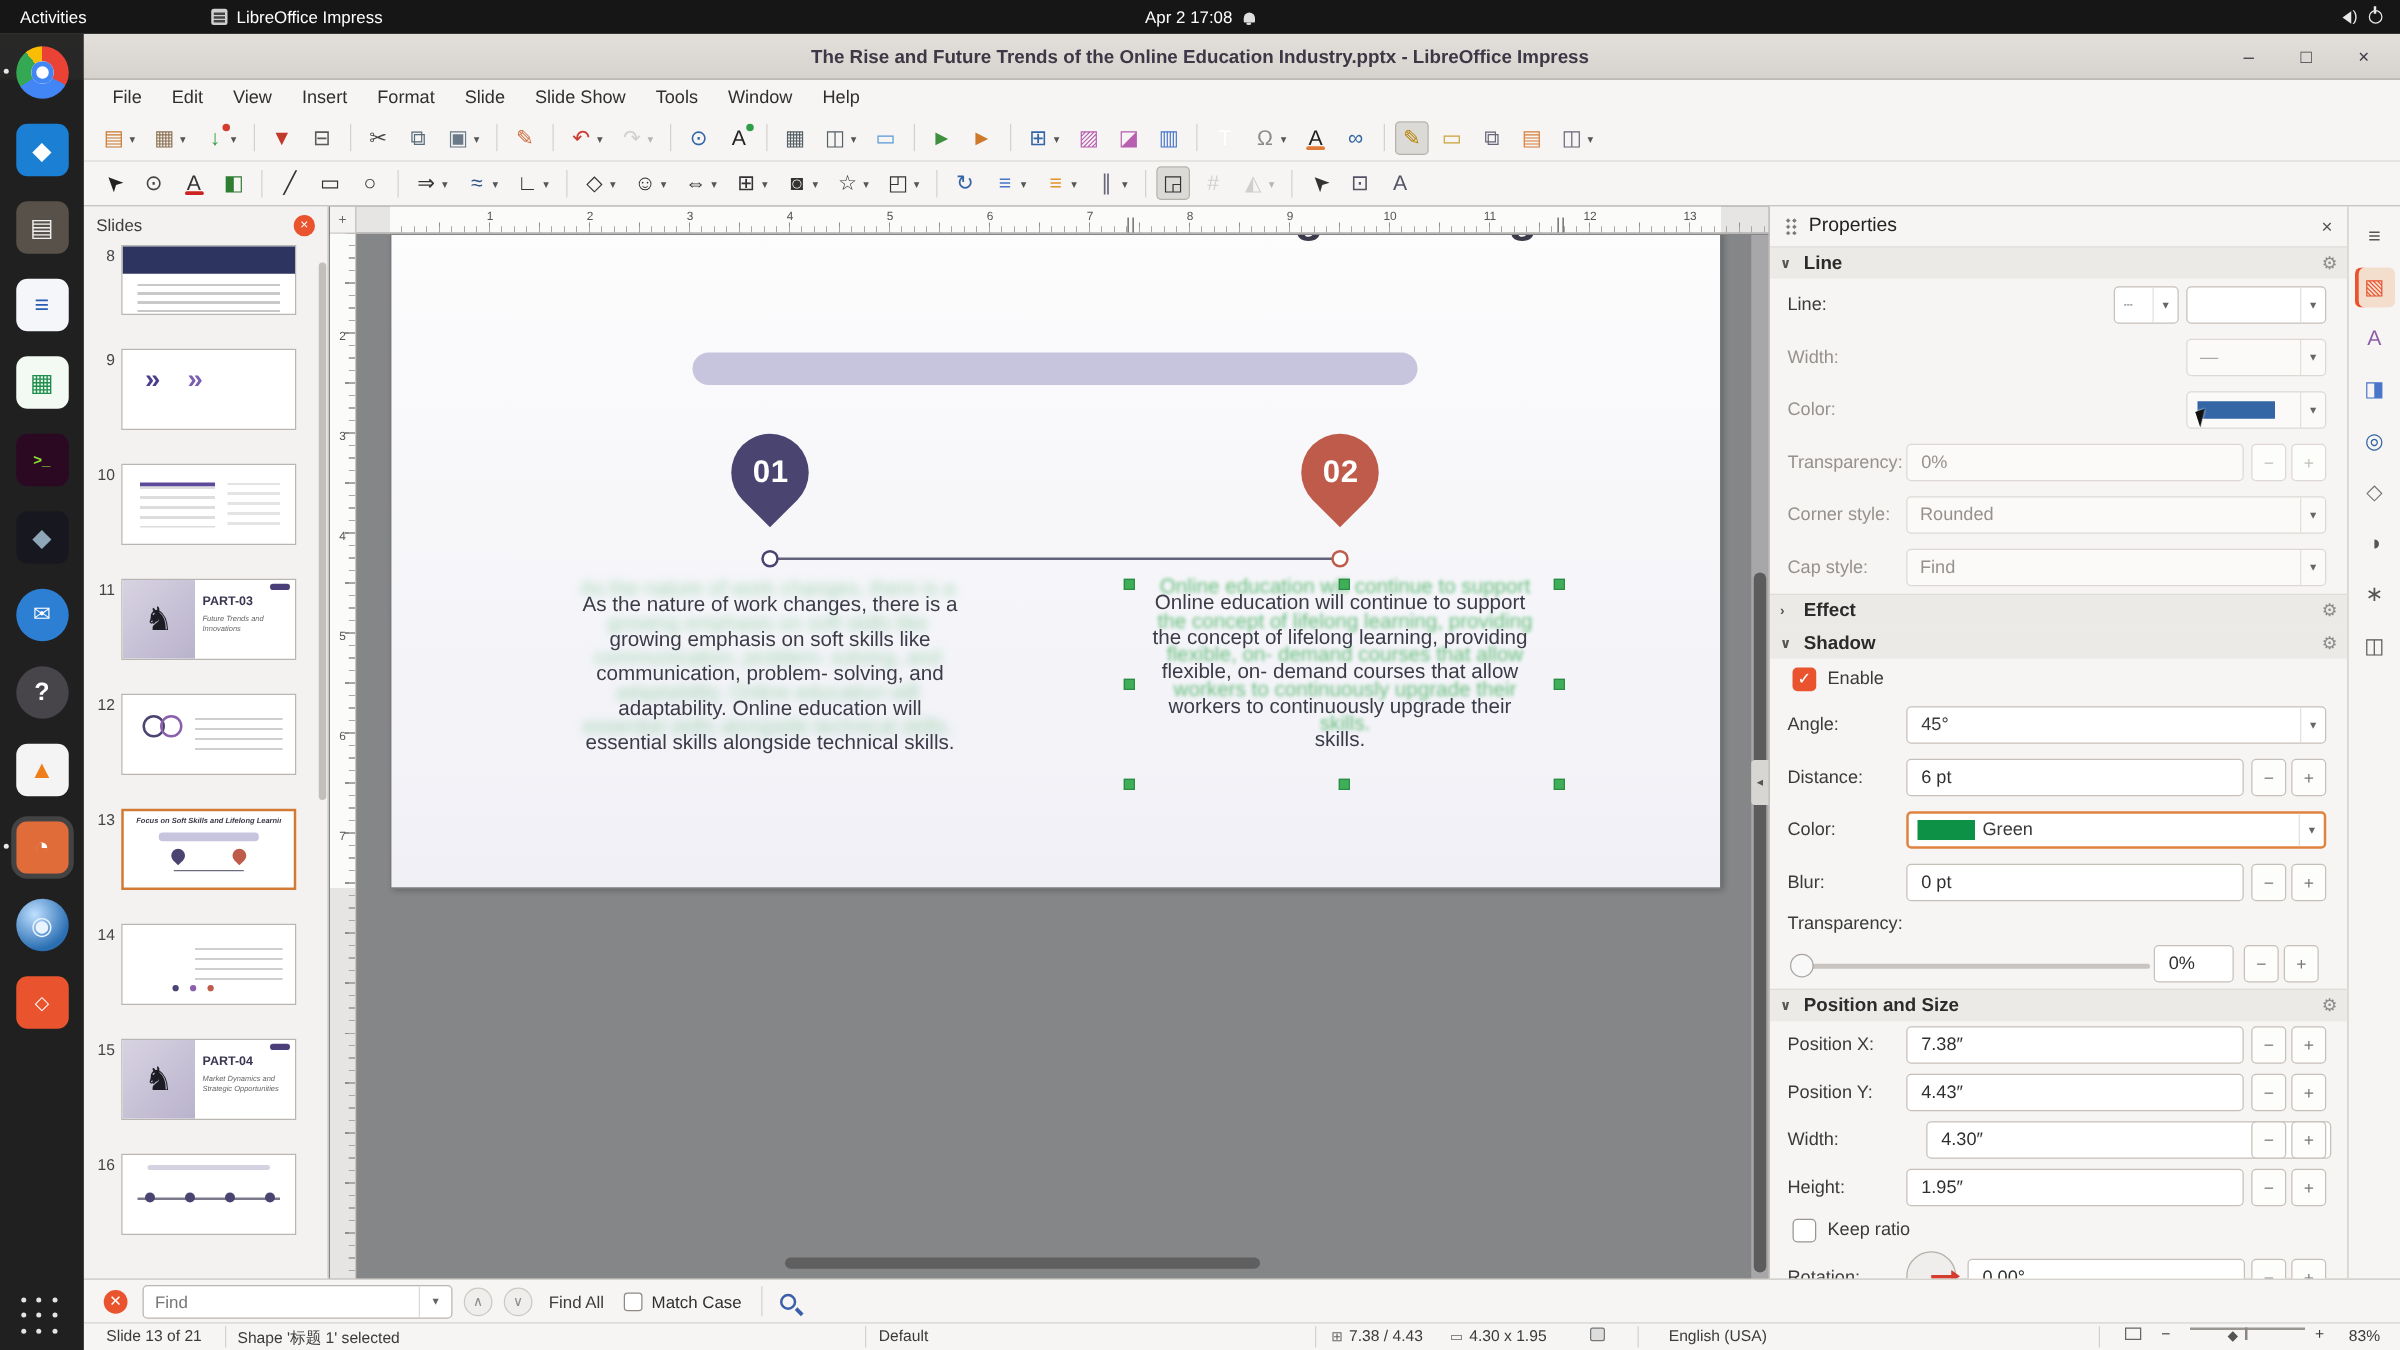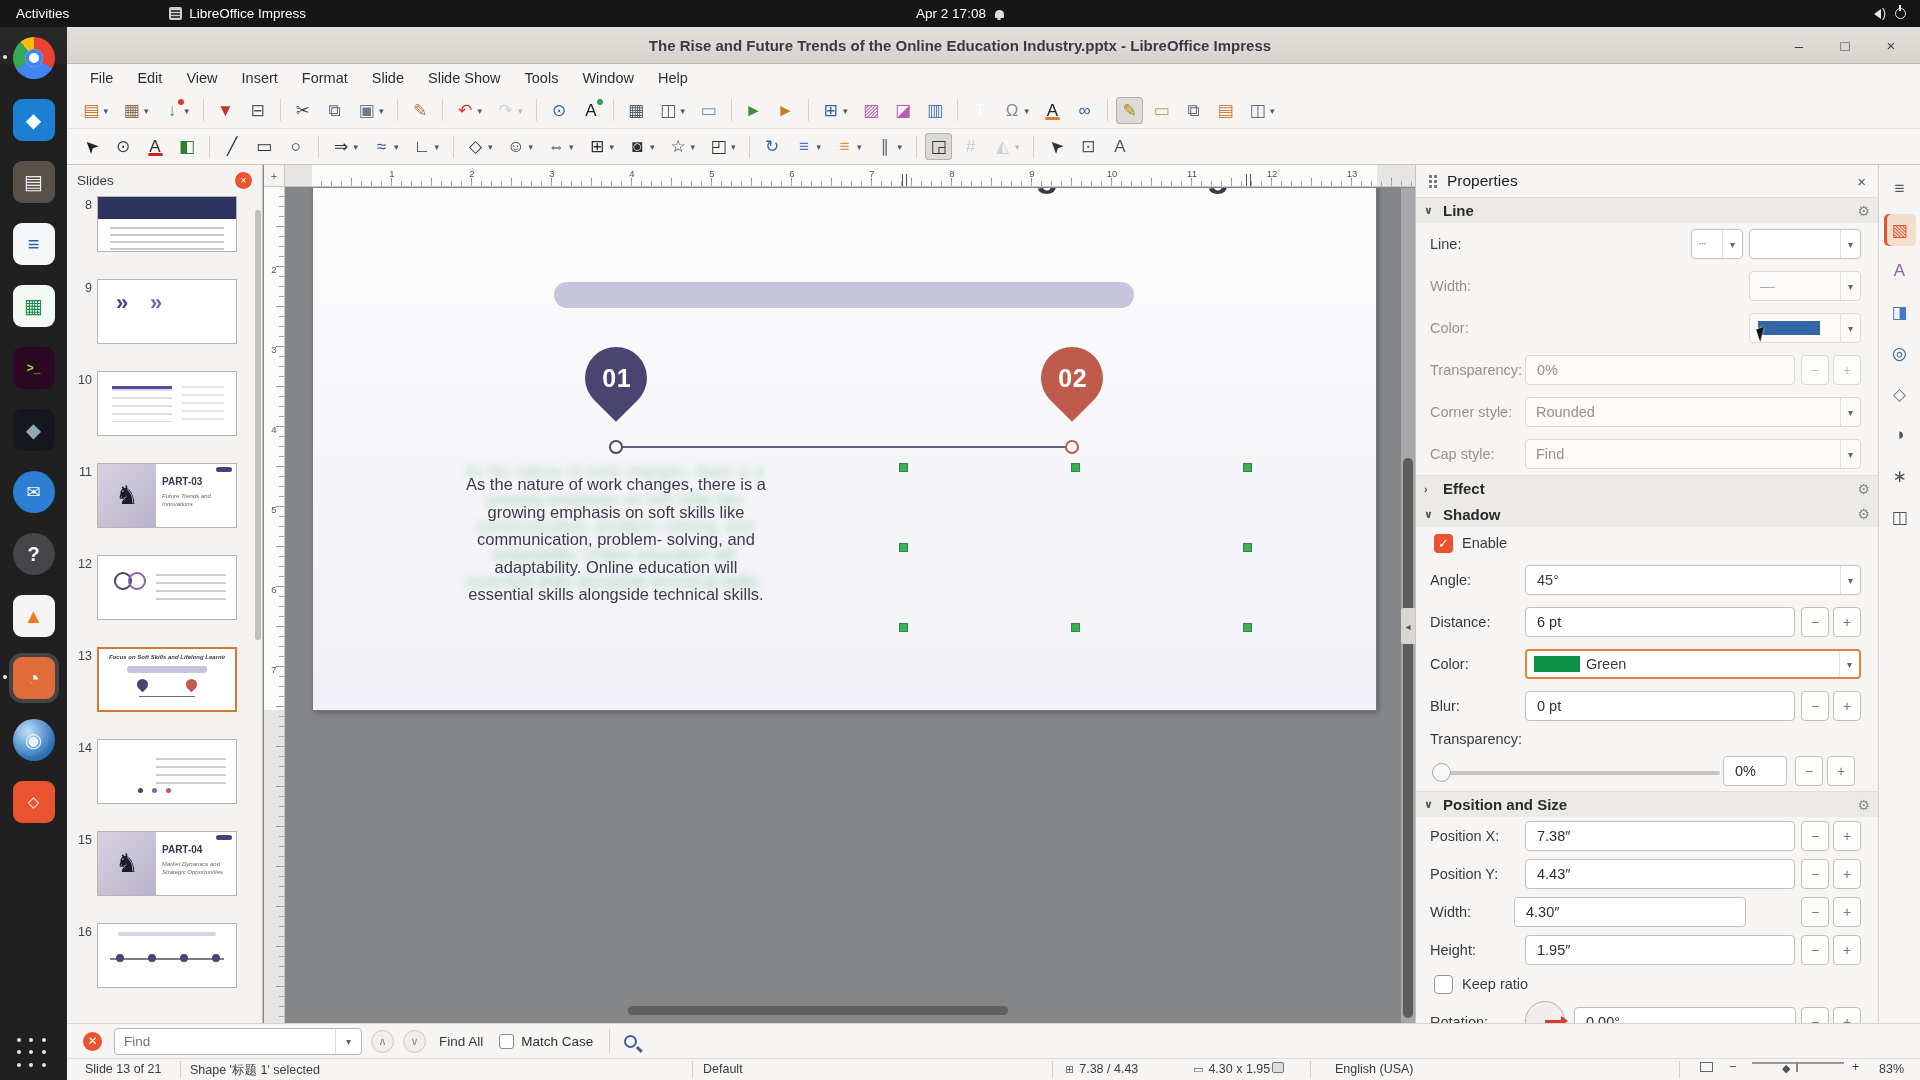--- a/index.html
+++ b/index.html
@@ -851,20 +851,27 @@
       <div id="timeline"></div>
       <div class="tl-node" style="left:296px;border:2.5px solid #4a4470"></div>
       <div class="tl-node" style="left:752px;border:2.5px solid #bf5b4b"></div>
       <div class="slide-par" id="left-par">
           <div>As the nature of work changes, there is a</div>
           <div>growing emphasis on soft skills like</div>
           <div>communication, problem- solving, and</div>
           <div>adaptability. Online education will</div>
           <div>essential skills alongside technical skills.</div>
         </div>
+      <div class="slide-par" id="right-par">
+          <div>Online education will continue to support</div>
+          <div>the concept of lifelong learning, providing</div>
+          <div>flexible, on- demand courses that allow</div>
+          <div>workers to continuously upgrade their</div>
+          <div>skills.</div>
+        </div>
       <span class="handle" style="left:586px;top:351px"></span>
       <span class="handle" style="left:758px;top:351px"></span>
       <span class="handle" style="left:930px;top:351px"></span>
       <span class="handle" style="left:586px;top:431px"></span>
       <span class="handle" style="left:930px;top:431px"></span>
       <span class="handle" style="left:586px;top:511px"></span>
       <span class="handle" style="left:758px;top:511px"></span>
       <span class="handle" style="left:930px;top:511px"></span>
     </div>
   </div>
@@ -998,21 +1005,21 @@
     <span class="stepbtn" style="left:417px">+</span>
   </div>
   <div class="prow" style="height:38px">
     <span class="plabel">Position Y:</span>
     <span class="valbox" style="left:109px;width:270px">4.43″</span>
     <span class="stepbtn" style="left:385px">−</span>
     <span class="stepbtn" style="left:417px">+</span>
   </div>
   <div class="prow" style="height:38px">
     <span class="plabel">Width:</span>
-    <span class="valbox" style="left:98px;width:232px">4.30″</span>
+    <span class="valbox" style="left:125px;width:324px">4.30″</span>
     <span class="stepbtn" style="left:385px">−</span>
     <span class="stepbtn" style="left:417px">+</span>
   </div>
   <div class="prow" style="height:38px">
     <span class="plabel">Height:</span>
     <span class="valbox" style="left:109px;width:270px">1.95″</span>
     <span class="stepbtn" style="left:385px">−</span>
     <span class="stepbtn" style="left:417px">+</span>
   </div>
   <div class="prow" style="height:30px">
@@ -1069,21 +1076,21 @@
 </div>
 
 <div id="statusbar">
   <span style="left:18px">Slide 13 of 21</span>
   <i class="sb-div" style="left:113px"></i>
   <span style="left:123px">Shape '标题 1' selected</span>
   <i class="sb-div" style="left:625px"></i>
   <span style="left:636px">Default</span>
   <i class="sb-div" style="left:985px"></i>
   <span style="left:998px"><i class="sb-ico">⊞</i><span style="position:static">7.38 / 4.43</span></span>
-  <span style="left:1126px"><i class="sb-ico">▭</i><span style="position:static">4.30 x 1.95</span></span>
+  <span style="left:1093px"><i class="sb-ico">▭</i><span style="position:static">4.30 x 1.95</span></span>
   <span id="sb-save"></span>
   <i class="sb-div" style="left:1243px"></i>
   <span style="left:1268px">English (USA)</span>
   <i class="sb-div" style="left:1612px"></i>
   <span id="sb-fit"></span>
   <span style="left:1662px;top:1px">−</span>
   <span id="sb-zoomtrack"></span>
   <span id="sb-zoomnotch"></span>
   <span id="sb-zoommark">◆</span>
   <span style="left:1785px;top:1px">+</span>

